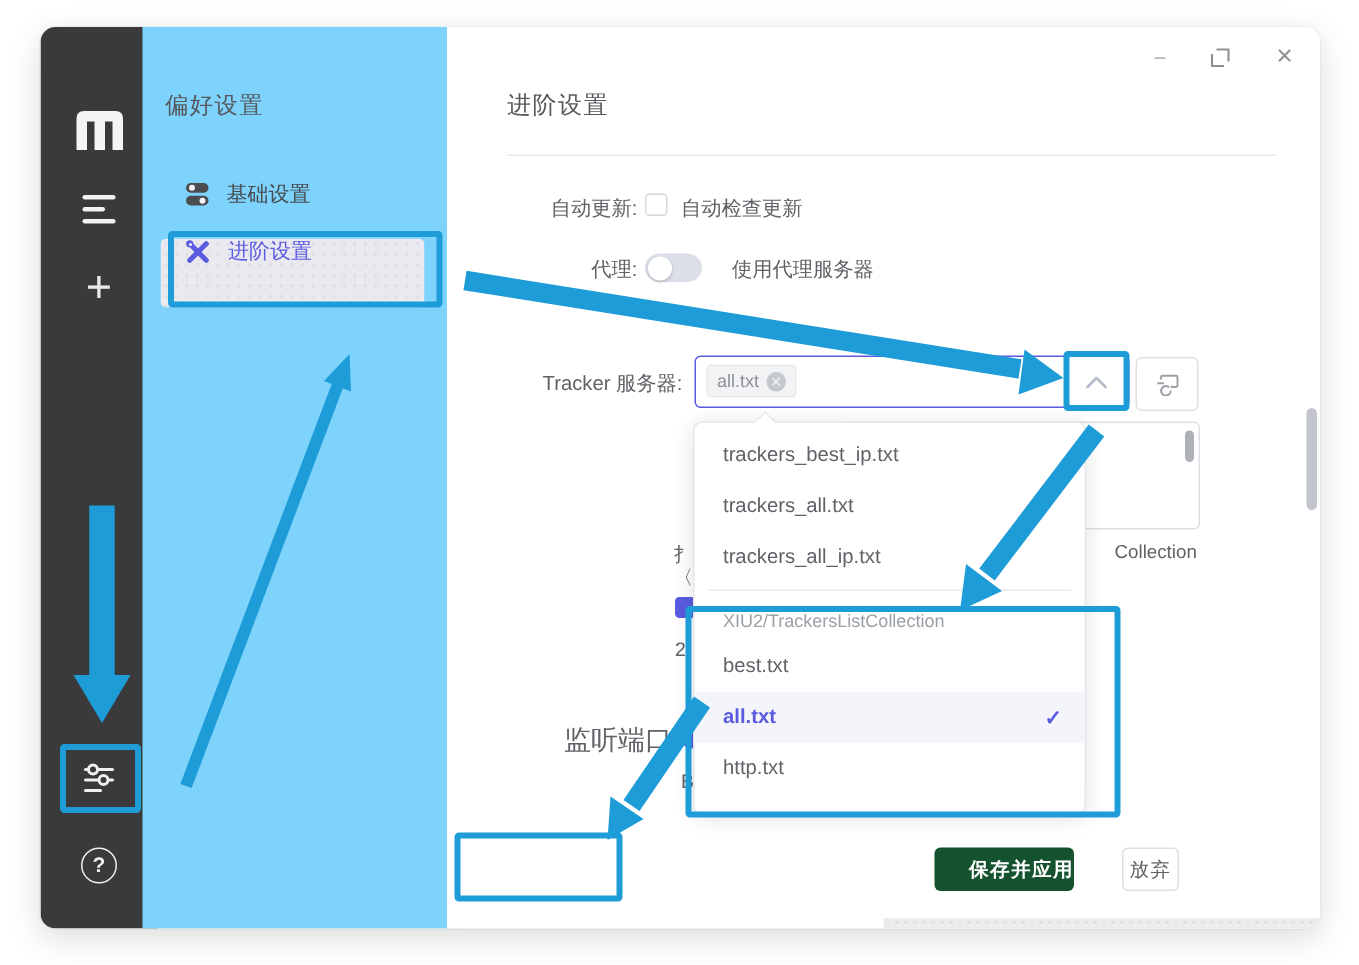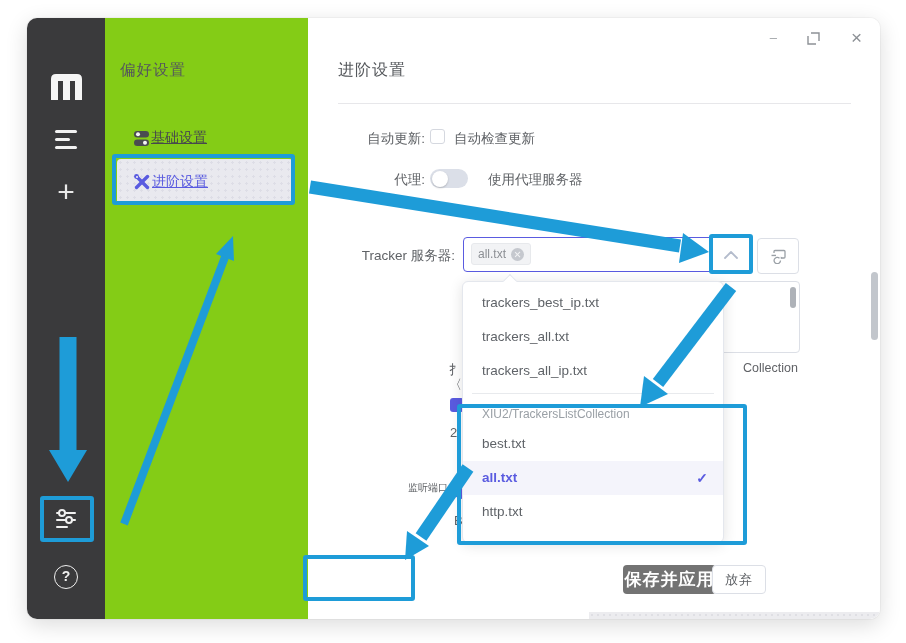--- a/index.html
+++ b/index.html
@@ -17,24 +17,24 @@
   .hamburger { position:absolute; left:28px; top:112px; }
   .hamburger .l { height:2.6px; background:#f2f2f2; border-radius:2px; margin-bottom:5.5px; }
   .hamburger .l1 { width:22px; } .hamburger .l2 { width:15px; } .hamburger .l3 { width:22px; margin-bottom:0; }
   .plus { position:absolute; left:24px; top:160px; width:30px; height:30px; color:#e9e9e9;
     font-size:30px; line-height:28px; text-align:center; font-weight:300; }
   .sliders-btn { position:absolute; left:26px; top:488px; }
   .help-btn { position:absolute; left:27px; top:547px; width:24px; height:24px; border:1.8px solid #f0f0f0;
     border-radius:50%; color:#f0f0f0; font-size:14px; line-height:21px; text-align:center; font-weight:bold; }
 
   
-  .prefs { position:absolute; left:78px; top:0; width:203px; height:100%; background:#84cc16; }
+  .prefs { position:absolute; left:68px; top:0; width:203px; height:100%; background:#7dd3fc; }
   .prefs-title { position:absolute; left:15px; top:42px; font-size:15.5px; color:#55585c; letter-spacing:1px; }
-  .nav-item { position:absolute; left:12px; width:176px; height:34px; display:flex; align-items:center; gap:1px;
-    padding-left:16px; font-size:14px; color:#47494d; border-radius:4px;text-decoration:underline; }
+  .nav-item { position:absolute; left:12px; width:176px; height:34px; display:flex; gap:11px;
+    padding-left:16px; font-size:14px; color:#47494d; border-radius:4px; }
   .nav-item.active { background:#e9e9ef;
     background-image:radial-gradient(#dddde6 1px, transparent 1.2px); background-size:7px 7px;
     color:#5a5be0; }
   .nav-basic { top:103px; } .nav-adv { top:141px; height:46px; } .nav-lab { top:191px; }
 
   
   .main { position:absolute; left:281px; top:0; width:572px; height:100%; background:#fff; }
   .win-controls { position:absolute; top:10px; right:18px; display:flex; gap:30px; align-items:center; height:20px; }
   .wc { color:#8d9196; font-size:15px; line-height:20px; }
   .wc-min { letter-spacing:-1px; font-size:13px; color:#a0a4a8; }
@@ -64,38 +64,38 @@
     border-radius:4px; background:#fff; display:flex; align-items:center; justify-content:center; }
 
   
   .bg-textarea { position:absolute; left:252px; top:263px; width:240px; height:72px; border:1px solid #dcdfe6; border-radius:4px; background:#fff; }
   .bg-textarea .thumb { position:absolute; right:3px; top:5px; width:6px; height:21px; border-radius:3px; background:#aeb2b8; }
   .bg-collection { position:absolute; left:435px; top:343px; font-size:12.5px; color:#606266; }
   .frag { position:absolute; font-size:13px; color:#5f6266; }
   .frag-check { position:absolute; left:142px; top:380px; width:14px; height:14px; background:#5a5be0; border-radius:3px; }
   .frag-dot { position:absolute; left:144px; top:461px; width:20px; height:20px; background:#5a5be0; border-radius:50%; }
   .page-scrollthumb { position:absolute; left:563px; top:254px; width:7px; height:68px; border-radius:3.5px; background:#c2c6cc; }
-  .listen-label { position:absolute; left:40px; top:463px; width:100px; text-align:right; font-size:10px; color:#5f6266; }
+  .listen-label { position:absolute; left:40px; top:463px; width:100px; text-align:right; font-size:18px; color:#5f6266; }
 
   
   .dropdown { position:absolute; left:154px; top:263px; width:262px; height:262px; background:#fff;
     border:1px solid #e4e7ed; border-radius:6px; box-shadow:0 2px 14px rgba(0,0,0,.12); z-index:5; }
   .dd-caret { position:absolute; left:42px; top:-6px; width:10px; height:10px; background:#fff;
     border-left:1px solid #e4e7ed; border-top:1px solid #e4e7ed; transform:rotate(45deg); }
   .dd-item { height:34px; line-height:34px; padding-left:19px; font-size:13.5px; color:#5f6368; white-space:nowrap; }
   .dd-list-top { padding-top:4px; }
   .dd-divider { height:1px; background:#e8eaed; margin:5px 9px; }
   .dd-group-label { height:28px; line-height:30px; padding-left:19px; font-size:12px; color:#9aa0a6; }
   .dd-item.selected { color:#5a5be0; font-weight:bold; background:#f4f4fb; position:relative; }
   .dd-item.selected .check { position:absolute; right:15px; top:0; font-weight:bold; font-size:14px; color:#5a5be0; }
 
   
-  .save-btn { position:absolute; left:315px; top:547px; width:93px; height:29px; background:#737373; border:none;
-    border-radius:4px; color:#fff; font-size:17px; font-weight:bold; letter-spacing:1px; }
-  .discard-btn { position:absolute; left:404px; top:547px; width:54px; height:29px; background:#fff;
+  .save-btn { position:absolute; left:315px; top:547px; width:93px; height:29px; background:#14532d; border:none;
+    border-radius:4px; color:#fff; font-size:13px; font-weight:bold; letter-spacing:1px;text-align:right; }
+  .discard-btn { position:absolute; left:440px; top:547px; width:38px; height:29px; background:#fff;
     border:1px solid #dcdfe6; border-radius:4px; color:#5f6266; font-size:13px; letter-spacing:1px; }
   .bottom-strip { position:absolute; left:281px; bottom:0; width:572px; height:7px; background:#ececef;
     background-image:radial-gradient(#dfdfe4 1px, transparent 1.2px); background-size:6px 6px; }
 
   
   .anno-box { position:absolute; border:4px solid #1e9cd8; border-radius:3px; z-index:20; }
   .anno-arrows { position:absolute; left:0; top:0; width:906px; height:643px; z-index:30; pointer-events:none; }
 </style>
 </head>
 <body>

